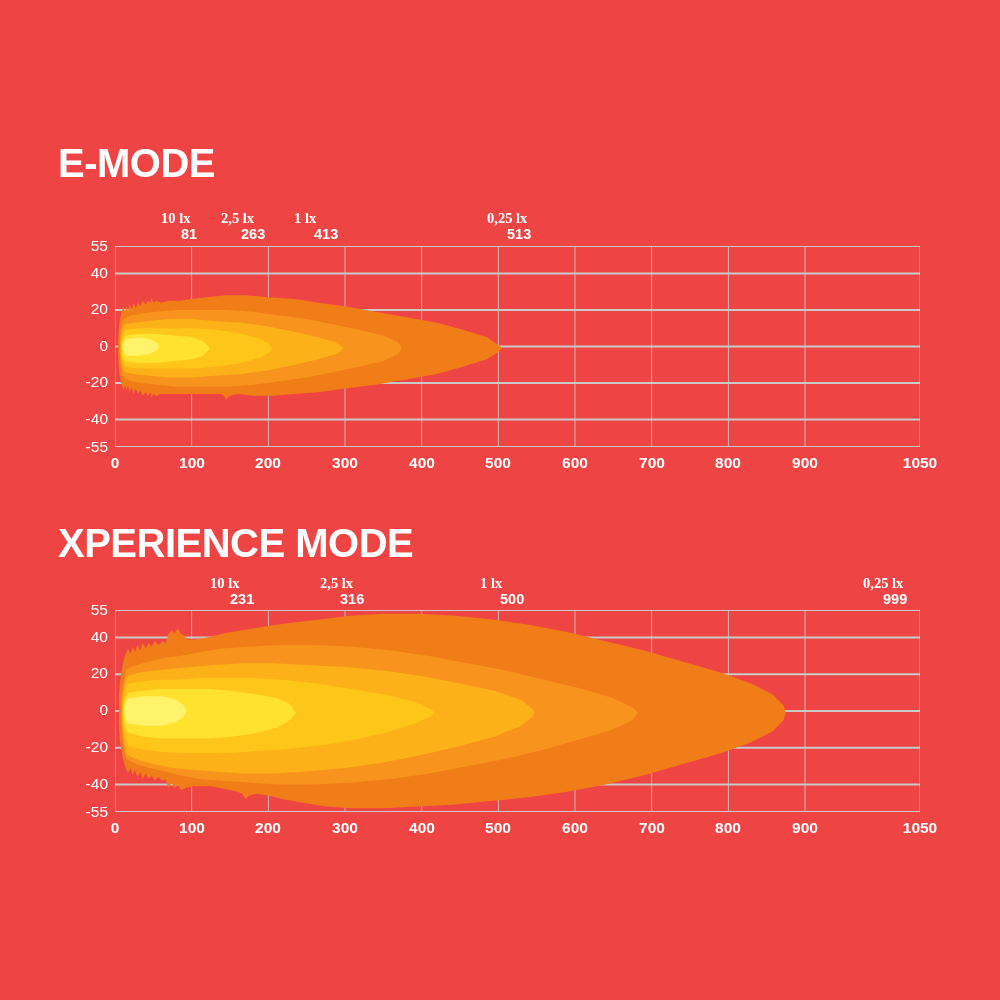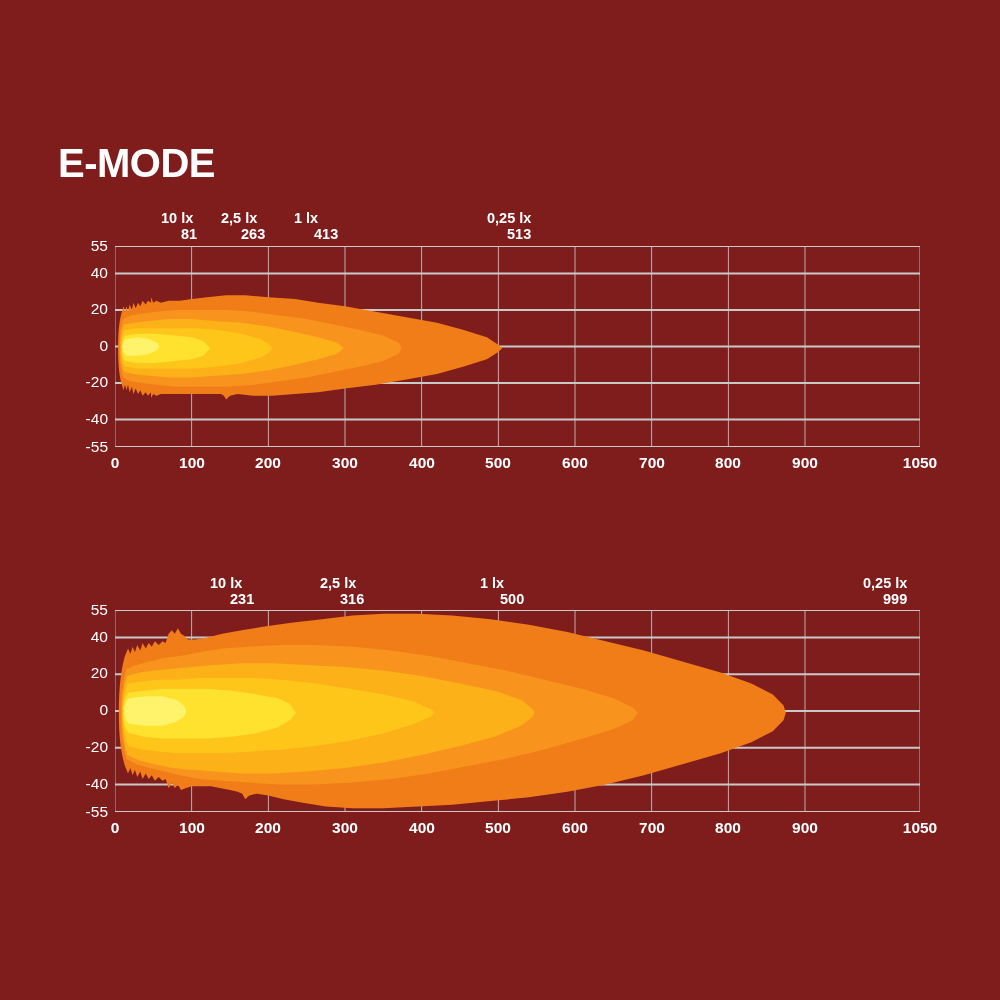--- a/index.html
+++ b/index.html
@@ -11,21 +11,21 @@
     width: 1000px;
     height: 1000px;
     overflow: hidden;
     font-family: "Liberation Sans", sans-serif;
     color: #ffffff;
     position: relative;
   }
   .page {
     position: absolute;
     inset: 0;
-    background: #7f1d1d;
+    background: #ef4444;
   }
   .chart-block {
     position: absolute;
     left: 0;
     width: 1000px;
   }
   #chart-emode  { top: 140px; height: 350px; }
   #chart-xmode  { top: 520px; height: 360px; }
 
   .chart-title {
@@ -52,21 +52,21 @@
   
   .lux-label {
     position: absolute;
     font-size: 14.5px;
     font-weight: bold;
     line-height: 16px;
     color: #ffffff;
     white-space: nowrap;
     text-align: left;
   }
-  .lux-label .lux-val { display: block; }
+  .lux-label .lux-val { display: block; font-family: Liberation Serif, serif; }
   .lux-label .lux-dist { display: block; padding-left: 20px; }
 
   
   .ytick {
     position: absolute;
     right: 0;
     width: 46px;
     text-align: right;
     font-size: 15.5px;
     font-weight: normal;
@@ -202,20 +202,21 @@
       <div class="xtick" style="left:575px;">600</div>
       <div class="xtick" style="left:652px;">700</div>
       <div class="xtick" style="left:728px;">800</div>
       <div class="xtick" style="left:805px;">900</div>
       <div class="xtick" style="left:920px;">1050</div>
     </div>
   </div>
 
   <div class="chart-block" id="chart-xmode">
 
+    <div class="chart-title">XPERIENCE MODE</div>
 
     <div class="lux-label" style="left:210px; top:55px;">
       <span class="lux-val">10 lx</span>
       <span class="lux-dist">231</span>
     </div>
     <div class="lux-label" style="left:320px; top:55px;">
       <span class="lux-val">2,5 lx</span>
       <span class="lux-dist">316</span>
     </div>
     <div class="lux-label" style="left:480px; top:55px;">

